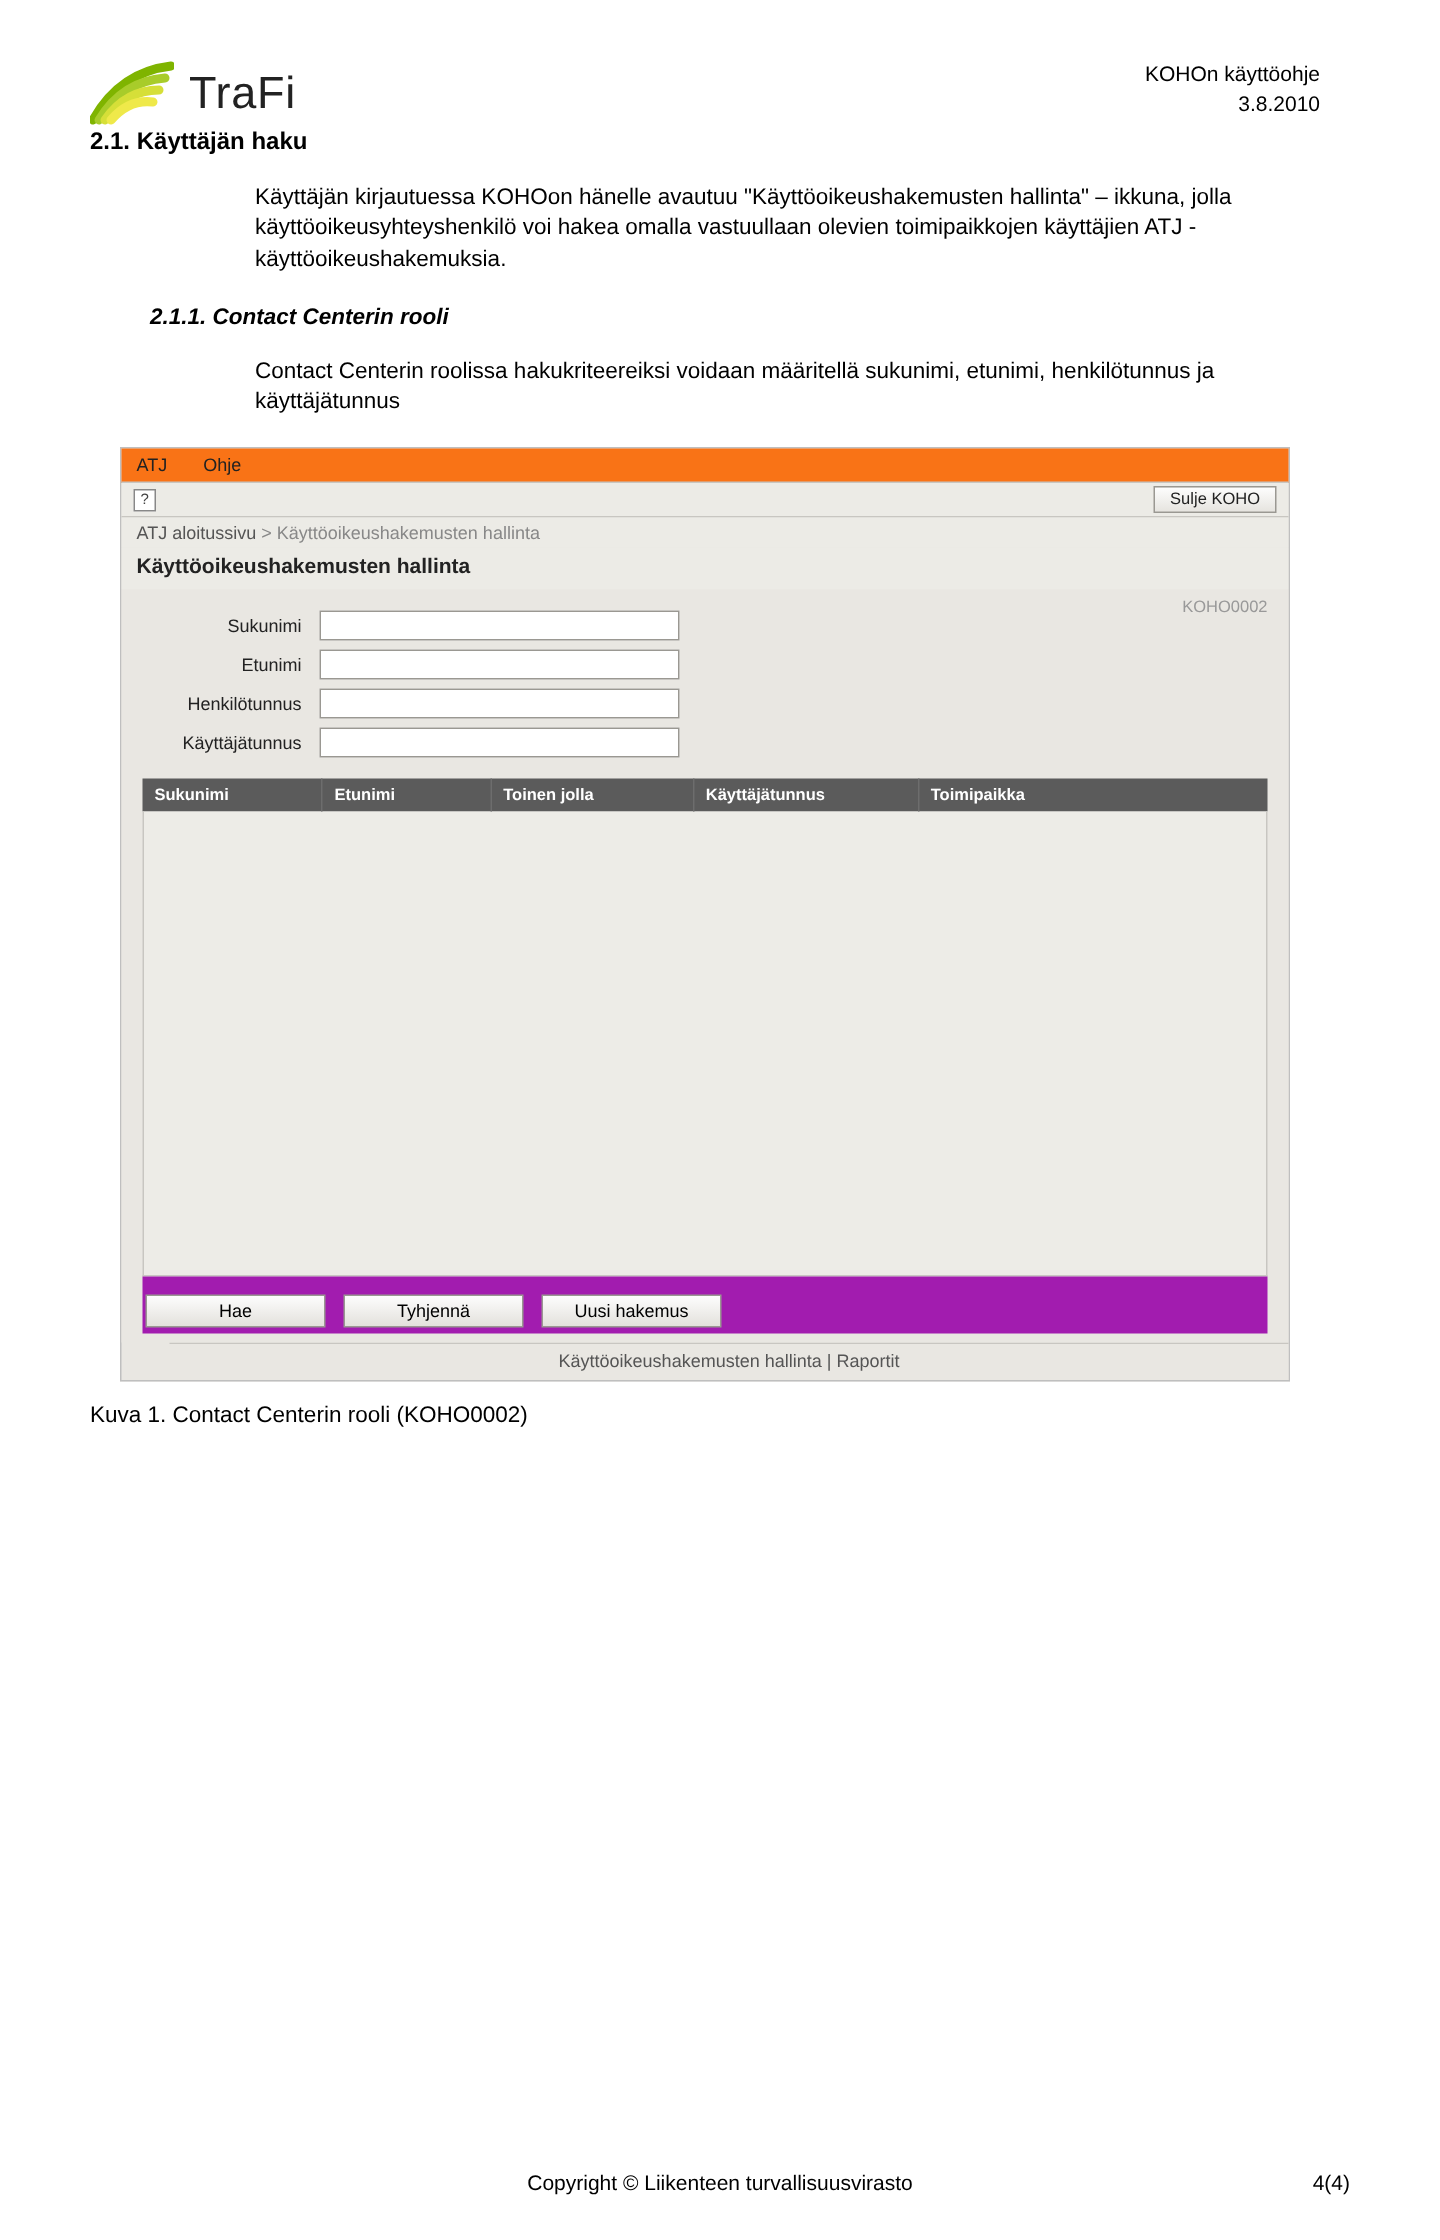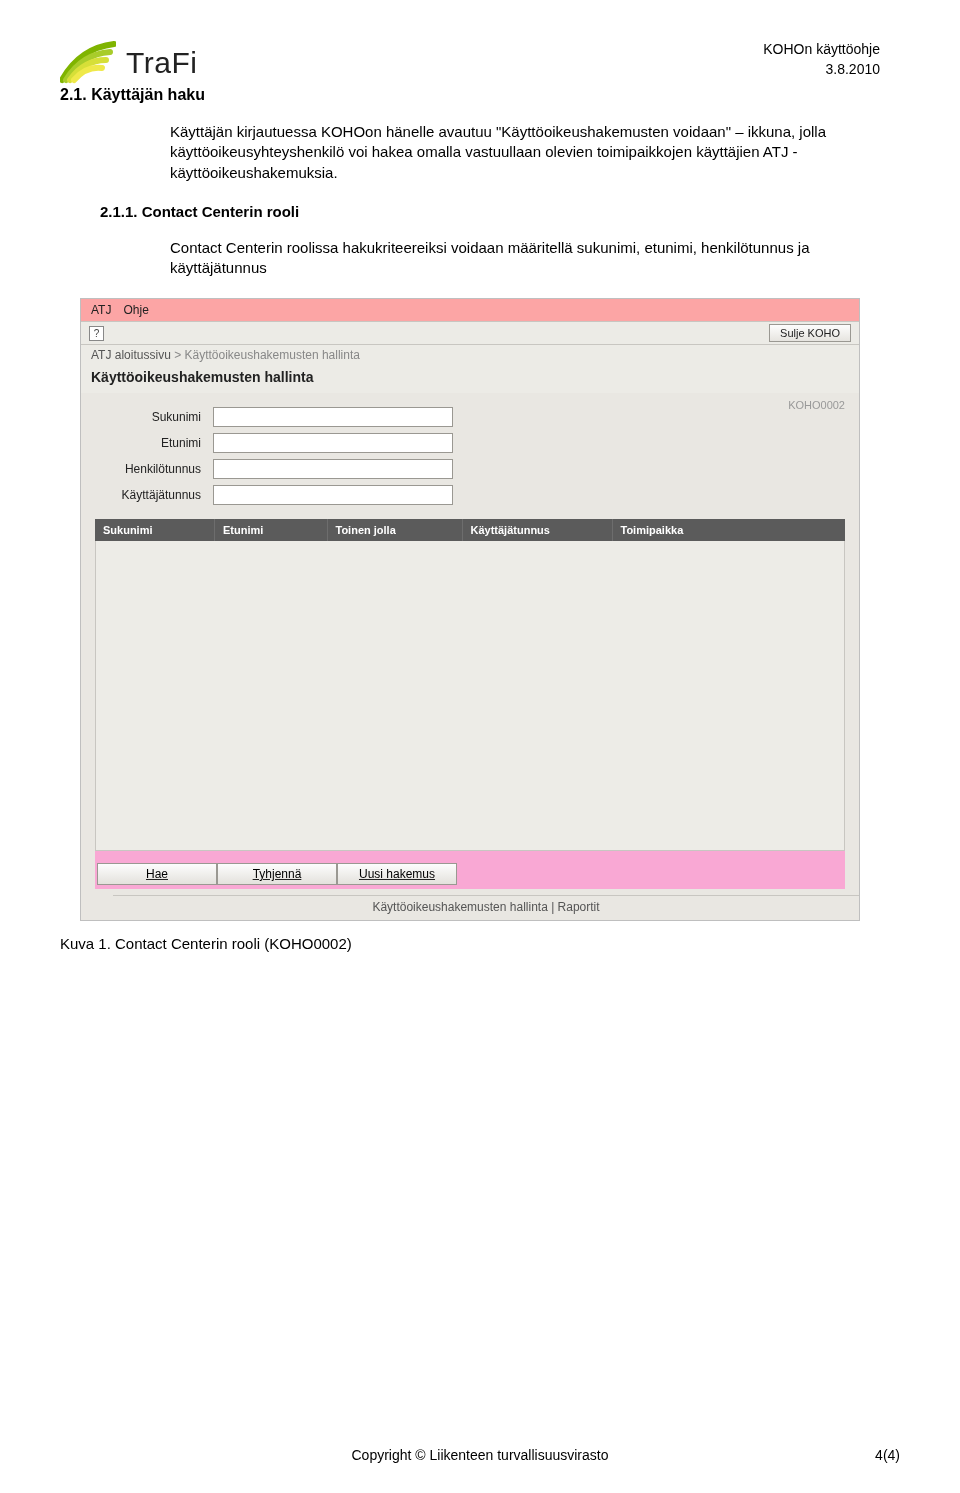--- a/index.html
+++ b/index.html
@@ -45,20 +45,21 @@
     margin-bottom: 30px;
   }
   .h3 {
     font-size: 16px;
     font-weight: bold;
     margin-bottom: 18px;
   }
   .h4 {
     font-size: 15px;
     font-weight: bold;
+    font-style: italic;
     margin-left: 40px;
     margin-top: 20px;
     margin-bottom: 18px;
   }
   .body-para {
     margin-left: 110px;
     margin-right: 30px;
     line-height: 1.35;
     font-size: 15px;
     margin-bottom: 14px;
@@ -67,23 +68,23 @@
   
   .screenshot {
     margin: 20px 20px 0 20px;
     border: 1px solid #bfbfbf;
     background: #e9e7e2;
     font-size: 12px;
     color: #222;
   }
   .menubar {
     display: flex;
-    gap: 12px;
+    gap: 24px;
     padding: 4px 10px;
-    background: #fca5a5;
+    background: #f97316;
     border-bottom: 1px solid #c8c6c1;
   }
   .helprow {
     display: flex;
     justify-content: space-between;
     align-items: center;
     padding: 2px 8px;
     background: #ecebe6;
     border-bottom: 1px solid #c8c6c1;
   }
@@ -162,23 +163,23 @@
   .col4 { width: 20%; }
   .col5 { flex: 1; border-right: none !important; }
   .table-body {
     height: 310px;
     background: #edece7;
     border: 1px solid #c8c6c1;
     border-top: none;
   }
   .action-row {
     display: flex;
+    gap: 12px;
     padding: 12px 2px 4px 2px;
-    background: #f9a8d4;
-    text-decoration: underline;
+    background: #a21caf;
   }
   .action-btn {
     background: linear-gradient(#fdfdfd,#e3e1dc);
     border: 1px solid #9a9892;
     min-width: 120px;
     height: 22px;
     font-size: 12px;
     cursor: pointer;
   }
   .bottom-links {
@@ -228,21 +229,21 @@
     </div>
     <div class="top-right">
       <div>KOHOn käyttöohje</div>
       <div>3.8.2010</div>
     </div>
   </div>
 
 
   <h3 class="h3">2.1. Käyttäjän haku</h3>
 
-  <p class="body-para">Käyttäjän kirjautuessa KOHOon hänelle avautuu "Käyttöoikeushakemusten voidaan" – ikkuna, jolla käyttöoikeusyhteyshenkilö voi hakea omalla vastuullaan olevien toimipaikkojen käyttäjien ATJ -käyttöoikeushakemuksia.</p>
+  <p class="body-para">Käyttäjän kirjautuessa KOHOon hänelle avautuu "Käyttöoikeushakemusten hallinta" – ikkuna, jolla käyttöoikeusyhteyshenkilö voi hakea omalla vastuullaan olevien toimipaikkojen käyttäjien ATJ -käyttöoikeushakemuksia.</p>
 
   <h4 class="h4">2.1.1. Contact Centerin rooli</h4>
 
   <p class="body-para">Contact Centerin roolissa hakukriteereiksi voidaan määritellä sukunimi, etunimi, henkilötunnus ja käyttäjätunnus</p>
 
   <div class="screenshot">
     <div class="menubar">
       <span>ATJ</span>
       <span>Ohje</span>
     </div>

